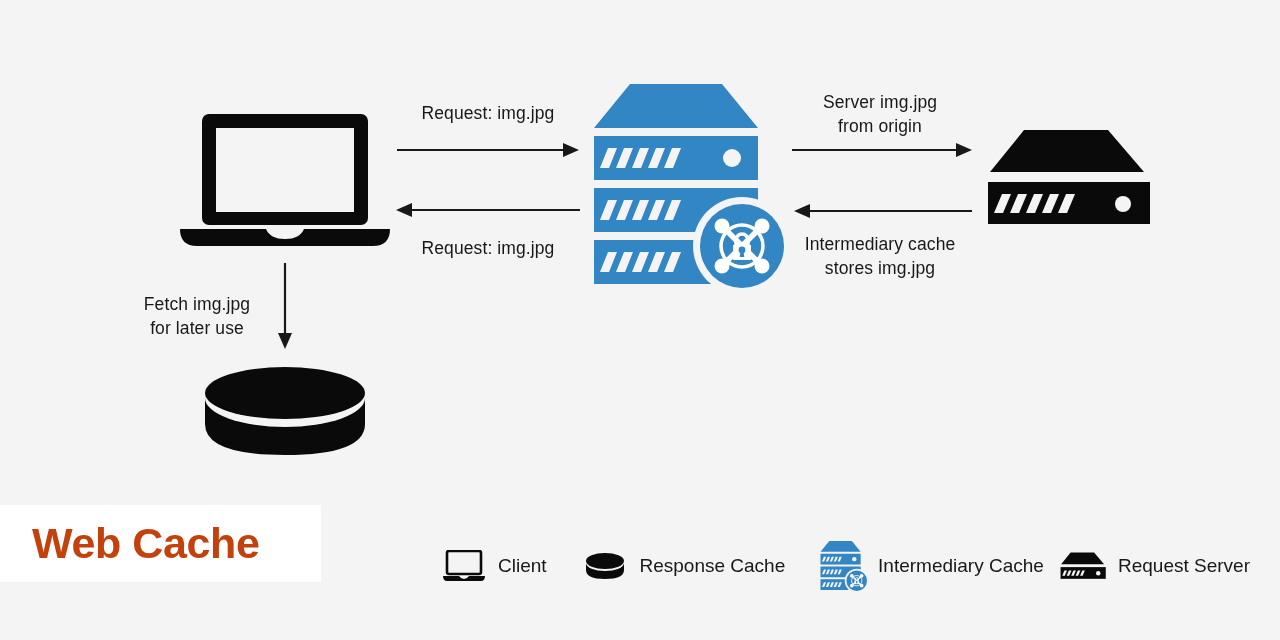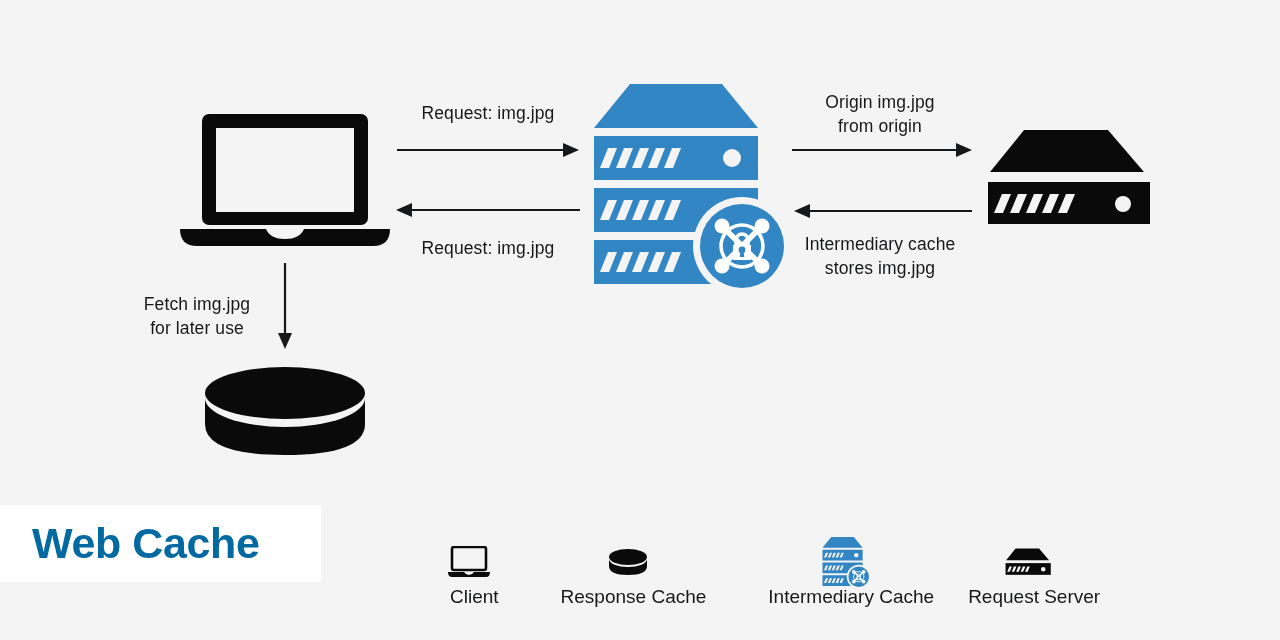--- a/index.html
+++ b/index.html
@@ -42,39 +42,38 @@
     height: 77px;
     background: #ffffff;
     display: flex;
     align-items: center;
   }
   #title-text {
     margin-left: 32px;
     font-family: "Liberation Sans", sans-serif;
     font-size: 43px;
     font-weight: bold;
-    color: #0369a1;
+    color: #c2410c;
     letter-spacing: -0.4px;
     line-height: 1;
   }
 
   
   #legend {
     left: 440px;
     top: 538px;
     width: 810px;
     height: 56px;
     display: flex;
     align-items: center;
   }
   .legend-item {
     display: flex;
     align-items: center;
     height: 56px;
-    flex-direction: column;
   }
   .legend-icon {
     display: flex;
     align-items: center;
     justify-content: center;
     width: 48px;
     height: 48px;
     flex: 0 0 auto;
   }
   .legend-icon svg { display: block; }
@@ -199,21 +198,21 @@
   </div>
 
   <div class="abs arrow" style="left:392px; top:201px; width:190px; height:18px;">
     <svg width="190" height="18" viewBox="0 0 190 18">
       <line x1="18" y1="9" x2="188" y2="9" stroke="#17181a" stroke-width="2.2"></line>
       <path d="M20 2 L4 9 L20 16 Z" fill="#17181a"></path>
     </svg>
   </div>
   <div class="abs flow-label" style="left:388px; top:236px; width:200px;">Request: img.jpg</div>
 
-  <div class="abs flow-label" style="left:790px; top:90px; width:180px;">Origin img.jpg
+  <div class="abs flow-label" style="left:790px; top:90px; width:180px;">Server img.jpg
 from origin</div>
   <div class="abs arrow" style="left:790px; top:141px; width:184px; height:18px;">
     <svg width="184" height="18" viewBox="0 0 184 18">
       <line x1="2" y1="9" x2="168" y2="9" stroke="#17181a" stroke-width="2.2"></line>
       <path d="M166 2 L182 9 L166 16 Z" fill="#17181a"></path>
     </svg>
   </div>
 
   <div class="abs arrow" style="left:790px; top:202px; width:184px; height:18px;">
     <svg width="184" height="18" viewBox="0 0 184 18">

